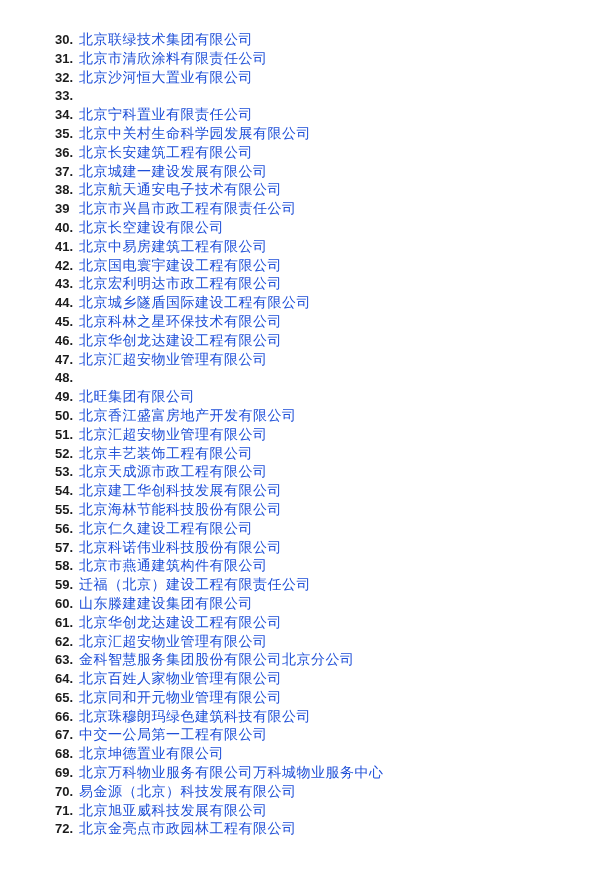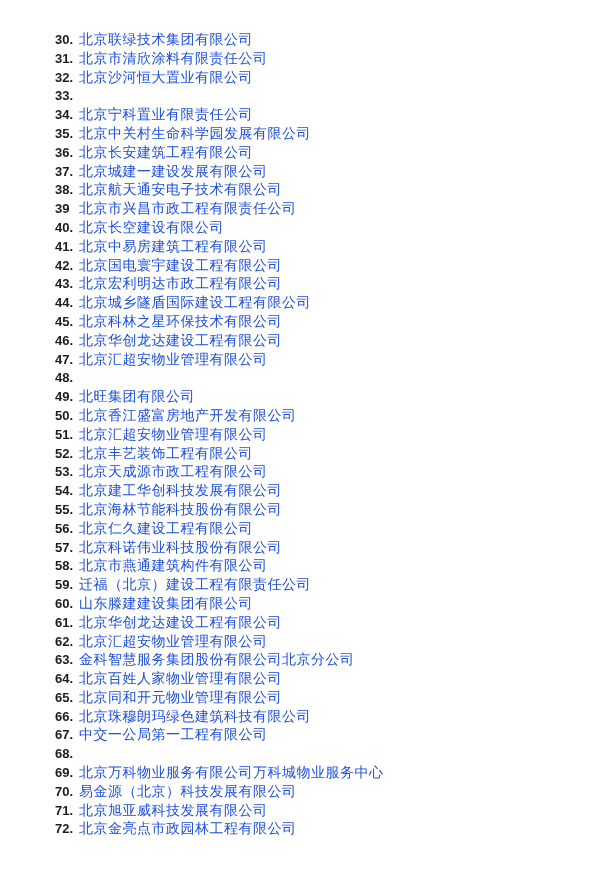--- a/index.html
+++ b/index.html
@@ -237,20 +237,21 @@
     <span class="item-text">北京珠穆朗玛绿色建筑科技有限公司</span>
   </div>
 
   <div class="list-row">
     <span class="item-number">67.</span>
     <span class="item-text">中交一公局第一工程有限公司</span>
   </div>
 
   <div class="list-row">
     <span class="item-number">68.</span>
+    <span class="item-text">北京坤德置业有限公司</span>
   </div>
 
   <div class="list-row">
     <span class="item-number">69.</span>
     <span class="item-text">北京万科物业服务有限公司万科城物业服务中心</span>
   </div>
 
   <div class="list-row">
     <span class="item-number">70.</span>
     <span class="item-text">易金源（北京）科技发展有限公司</span>

